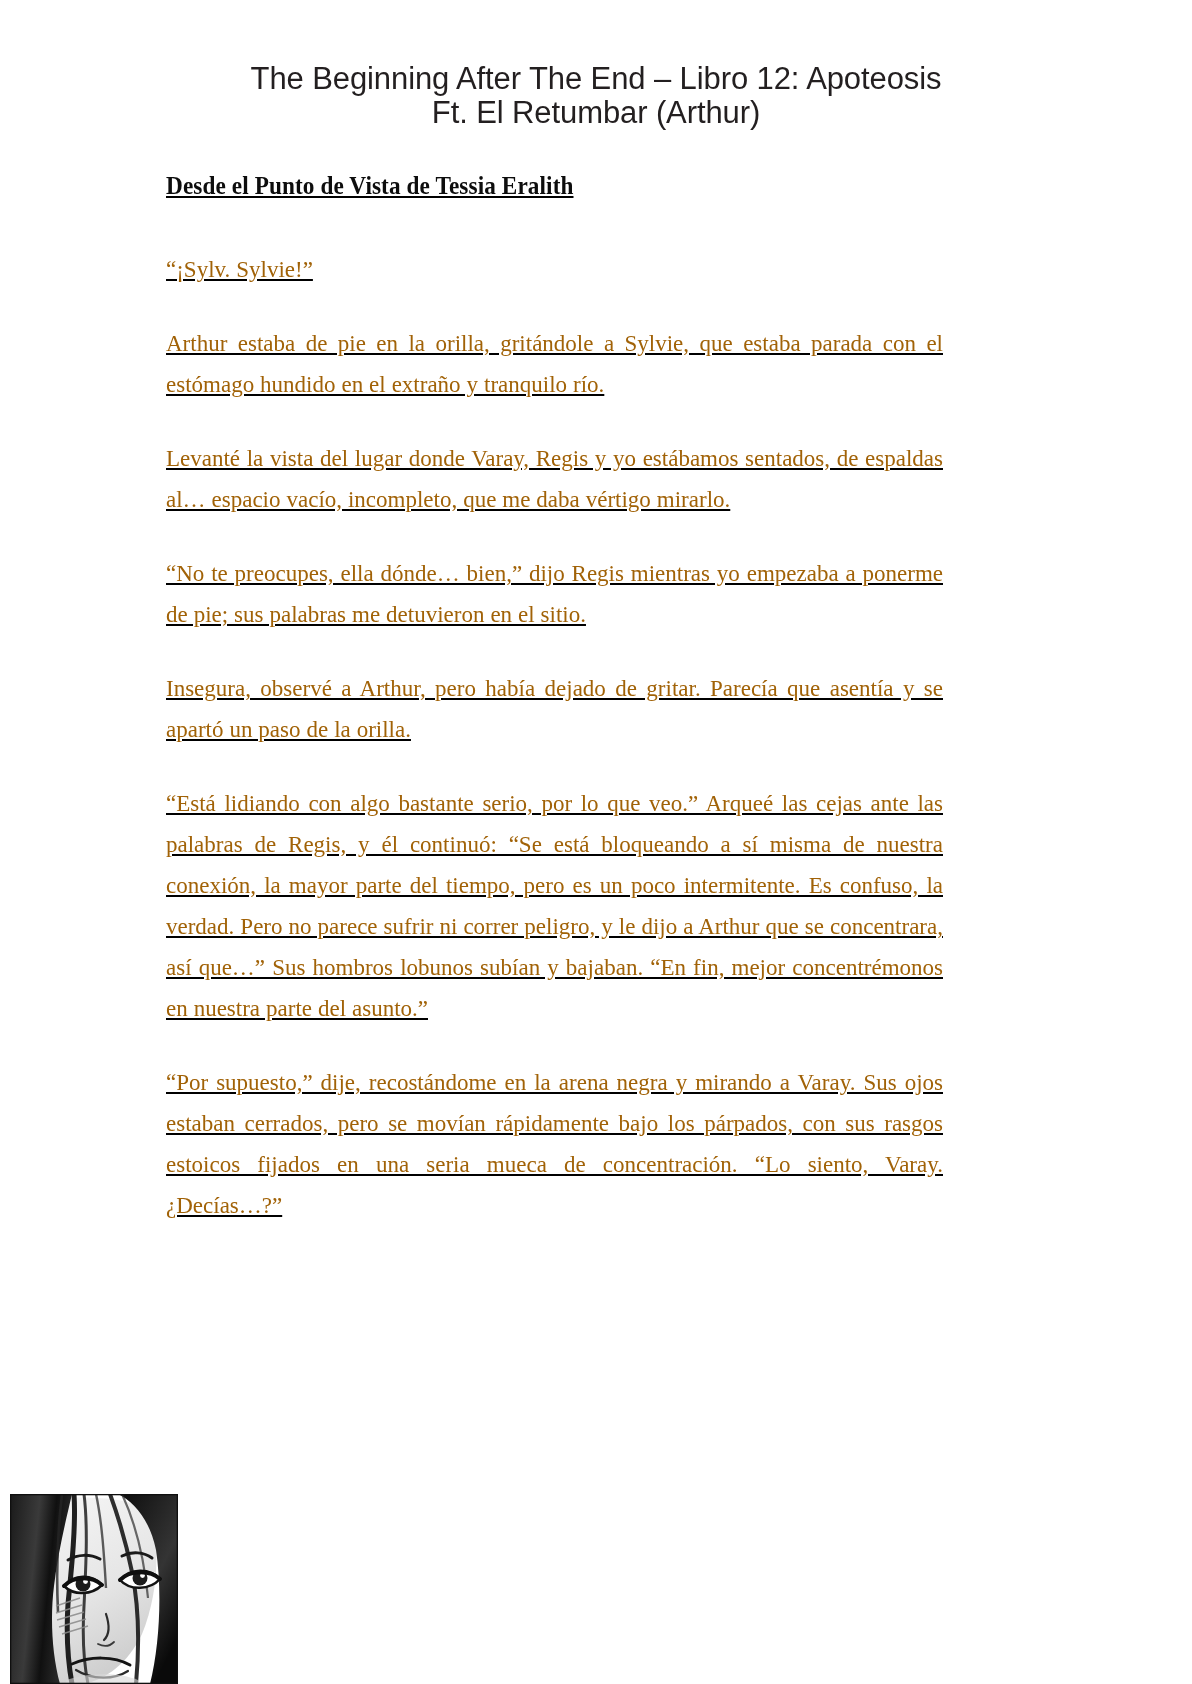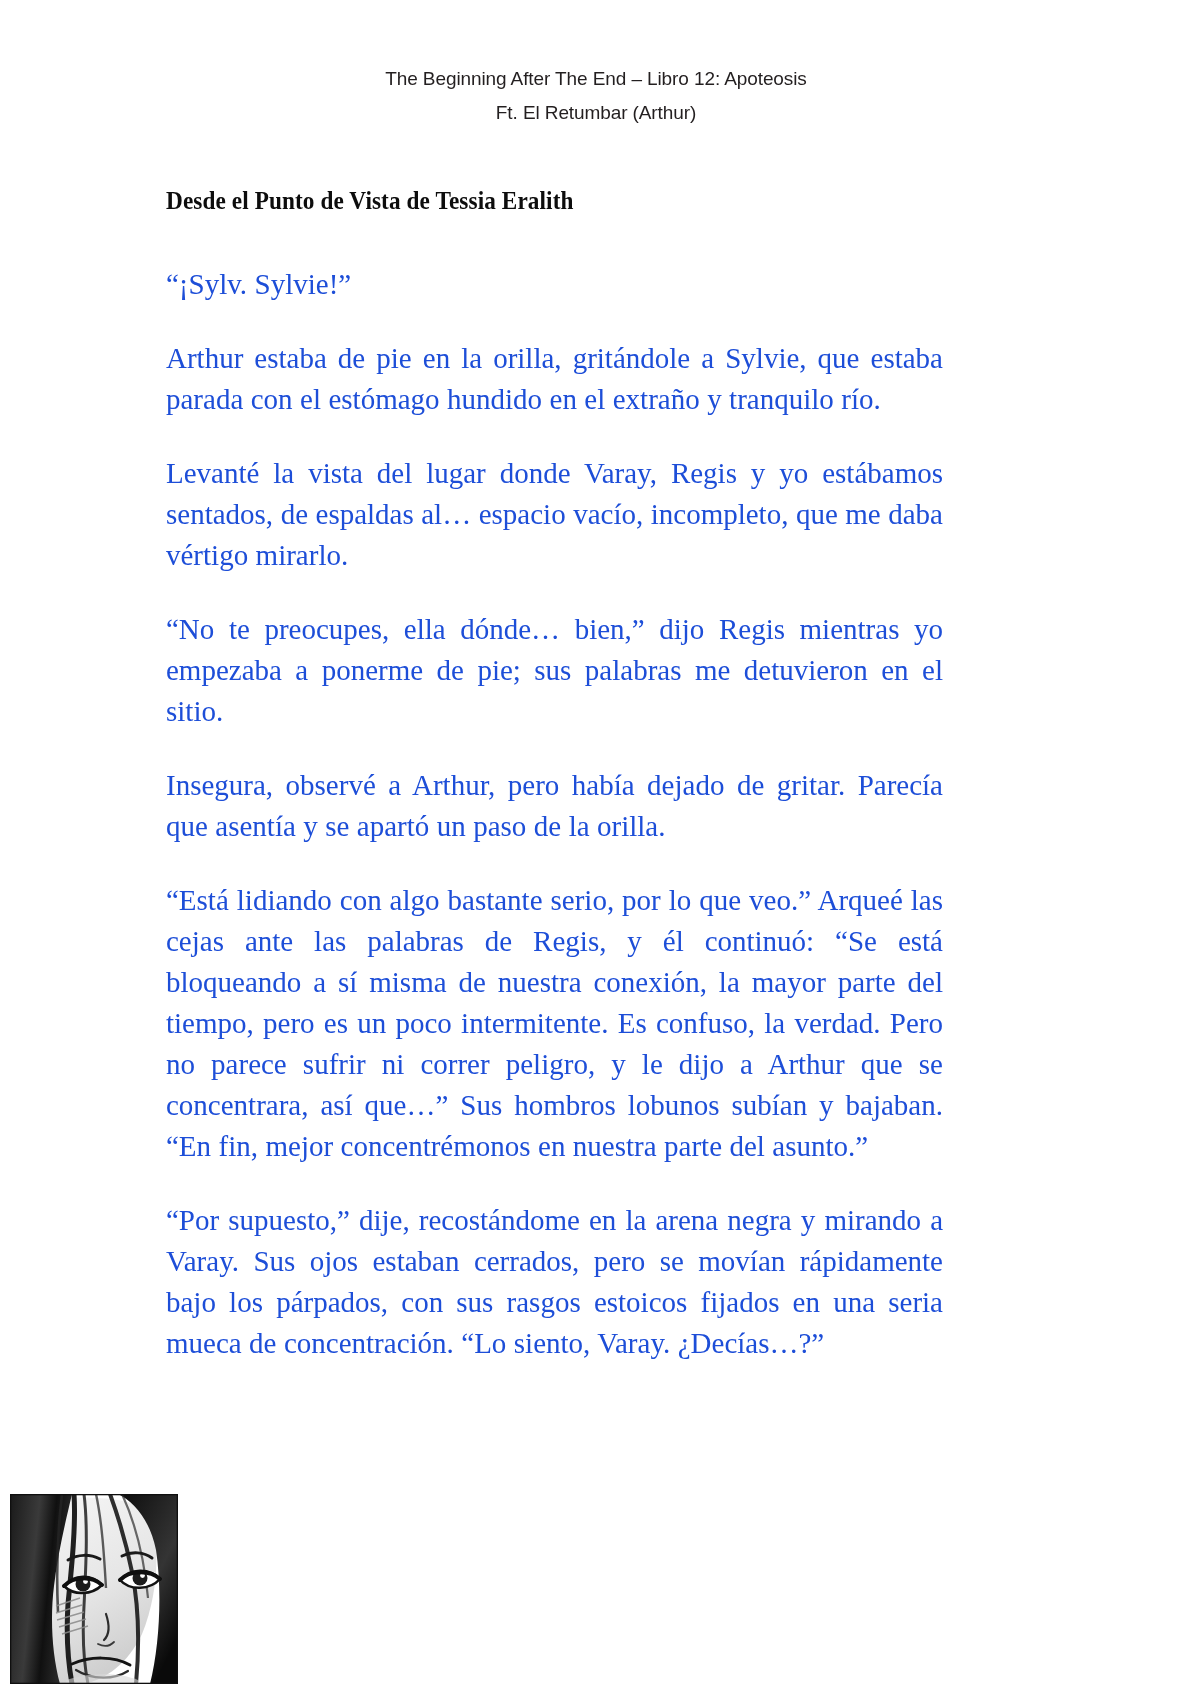--- a/index.html
+++ b/index.html
@@ -22,51 +22,52 @@
     position: absolute;
     top: 62px;
     left: 0;
     width: 1192px;
     text-align: center;
     font-family: "Liberation Sans", sans-serif;
     color: #231f20;
   }
   .doc-header .hline {
     display: block;
-    font-size: 19px;
+    font-size: 31px;
     line-height: 34px;
     letter-spacing: -0.1px;
     white-space: nowrap;
   }
 
   
   .content {
     position: absolute;
     left: 166px;
-    top: 186px;
+    top: 171px;
     width: 777px;
+    text-decoration: underline;
   }
 
   .section-heading {
     font-family: "Liberation Serif", "DejaVu Serif", serif;
     font-weight: bold;
     font-size: 25px;
     line-height: 30px;
     color: #0d0d0d;
     margin: 0 0 48px 0;
     transform: scaleX(0.93);
     transform-origin: left center;
     letter-spacing: 0.1px;
   }
 
   p.para {
     font-family: "Liberation Serif", "DejaVu Serif", serif;
-    font-size: 29px;
+    font-size: 23px;
     line-height: 41px;
-    color: #1d4ed8;
+    color: #a16207;
     margin: 12px 0 33px 0;
     text-align: justify;
     text-justify: inter-word;
     hyphens: none;
     word-spacing: 0.2px;
   }
   p.para:last-child { margin-bottom: 0; }
   
   p.para.short { text-align: left; }
 

